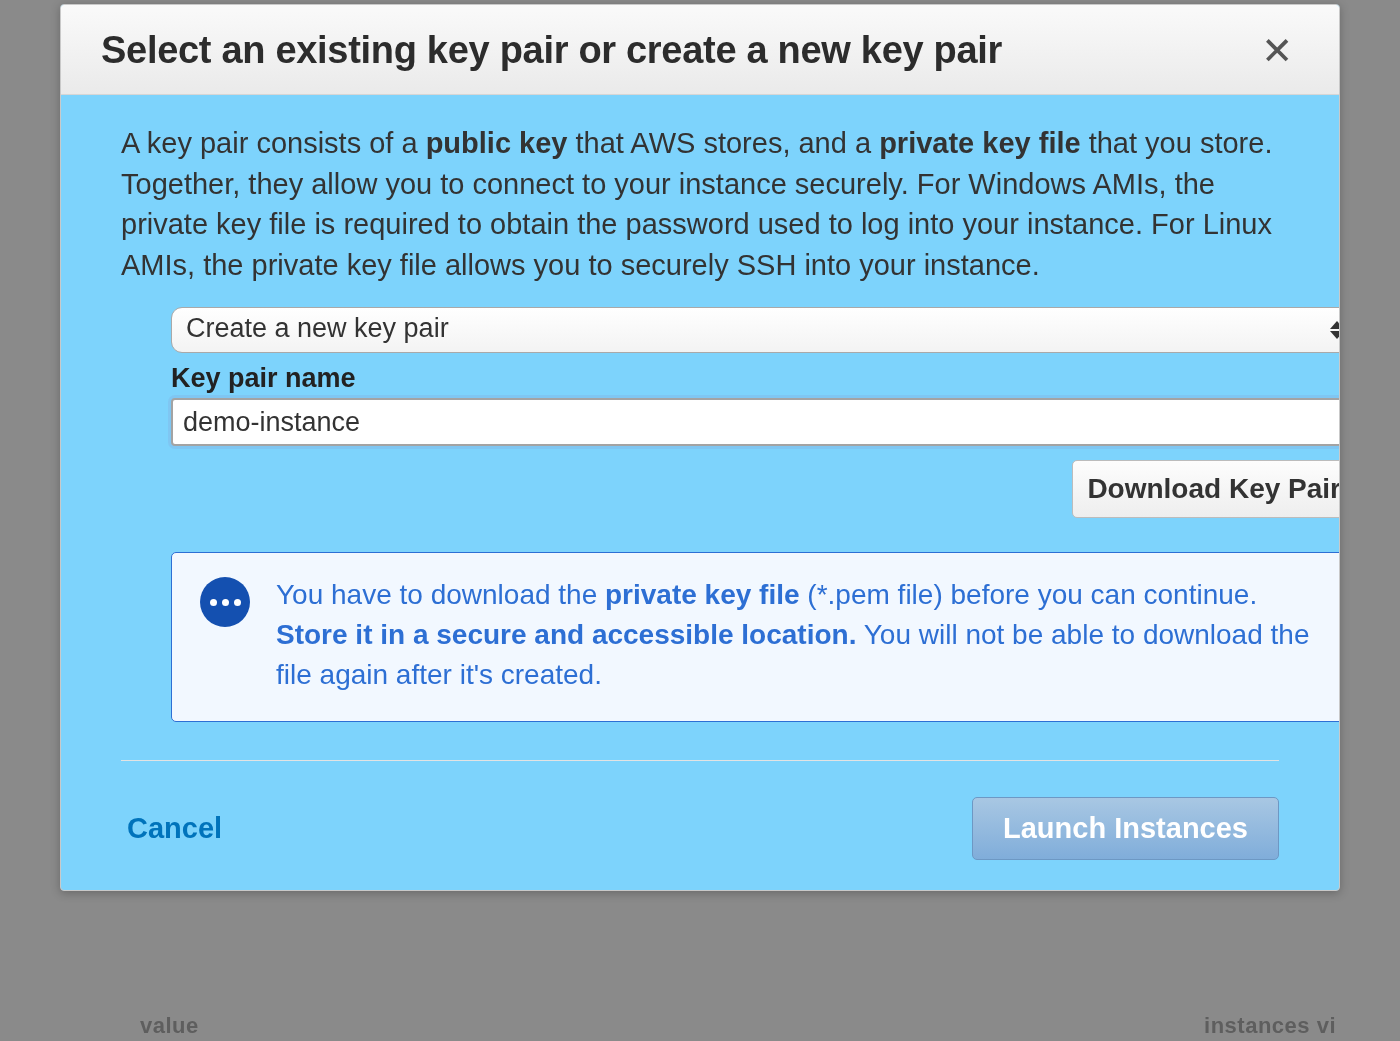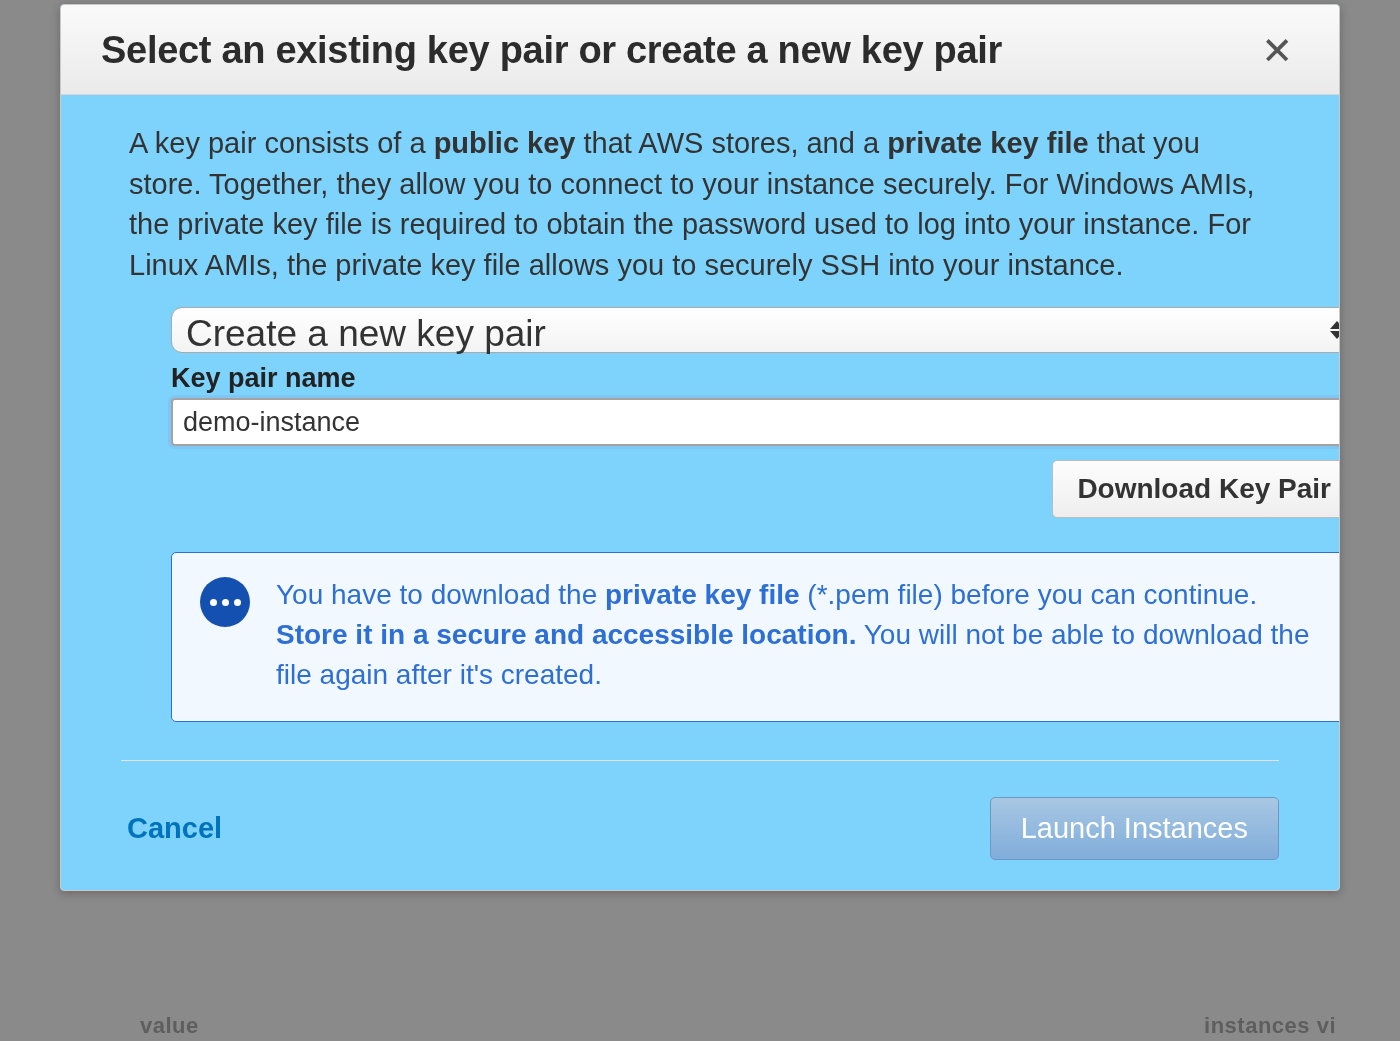--- a/index.html
+++ b/index.html
@@ -42,21 +42,20 @@
     font-weight: 300;
     padding: 0 6px;
   }
   .modal-body {
     padding: 28px 60px 10px 60px;
   }
   .desc {
     font-size: 29px;
     line-height: 1.4;
     color: #333;
-    margin-left: 8px;
   }
   .desc b { font-weight: 700; }
   .note {
     margin-top: 30px;
     font-size: 29px;
     line-height: 1.35;
     color: #333;
   }
   a.inline-link {
     color: #0073bb;
@@ -66,21 +65,21 @@
     margin: 22px 0 0 50px;
     width: 1185px;
   }
   .select-wrap {
     position: relative;
     width: 100%;
   }
   .select {
     width: 100%;
     height: 46px;
-    font-size: 37px;
+    font-size: 27px;
     color: #333;
     padding: 4px 34px 4px 14px;
     background: linear-gradient(#ffffff, #f3f3f3);
     border: 1px solid #a9a9a9;
     border-radius: 11px;
     appearance: none;
     cursor: pointer;
     line-height: 1.2;
   }
   .select-caret {
@@ -123,21 +122,21 @@
     background: #fff;
   }
   .download-row {
     margin-top: 14px;
     display: flex; justify-content: flex-end;
   }
   .btn-secondary {
     font-size: 28px;
     font-weight: 700;
     color: #333;
-    padding: 12px 24px;
+    padding: 12px 14px;
     background: linear-gradient(#fdfdfd, #eeeeee);
     border: 1px solid #bcbcbc;
     border-radius: 5px;
     cursor: pointer;
   }
   .info-box {
     margin-top: 34px;
     border: 1px solid #2d6fd4;
     background: #f2f8ff;
     border-radius: 5px;
@@ -179,21 +178,21 @@
     font-size: 29px;
     font-weight: 700;
     color: #0073bb;
     background: none;
     border: none;
     cursor: pointer;
     padding: 6px 6px;
   }
   .btn-primary {
     font-size: 29px;
-    font-weight: 400;
+    font-weight: 700;
     color: #fff;
     padding: 14px 30px;
     background: linear-gradient(#a8c7e3, #80adda);
     border: 1px solid #6d98c4;
     border-radius: 5px;
     cursor: pointer;
   }
   .bg-strip {
     position: absolute;
     left: 0; right: 8px; bottom: 0;

